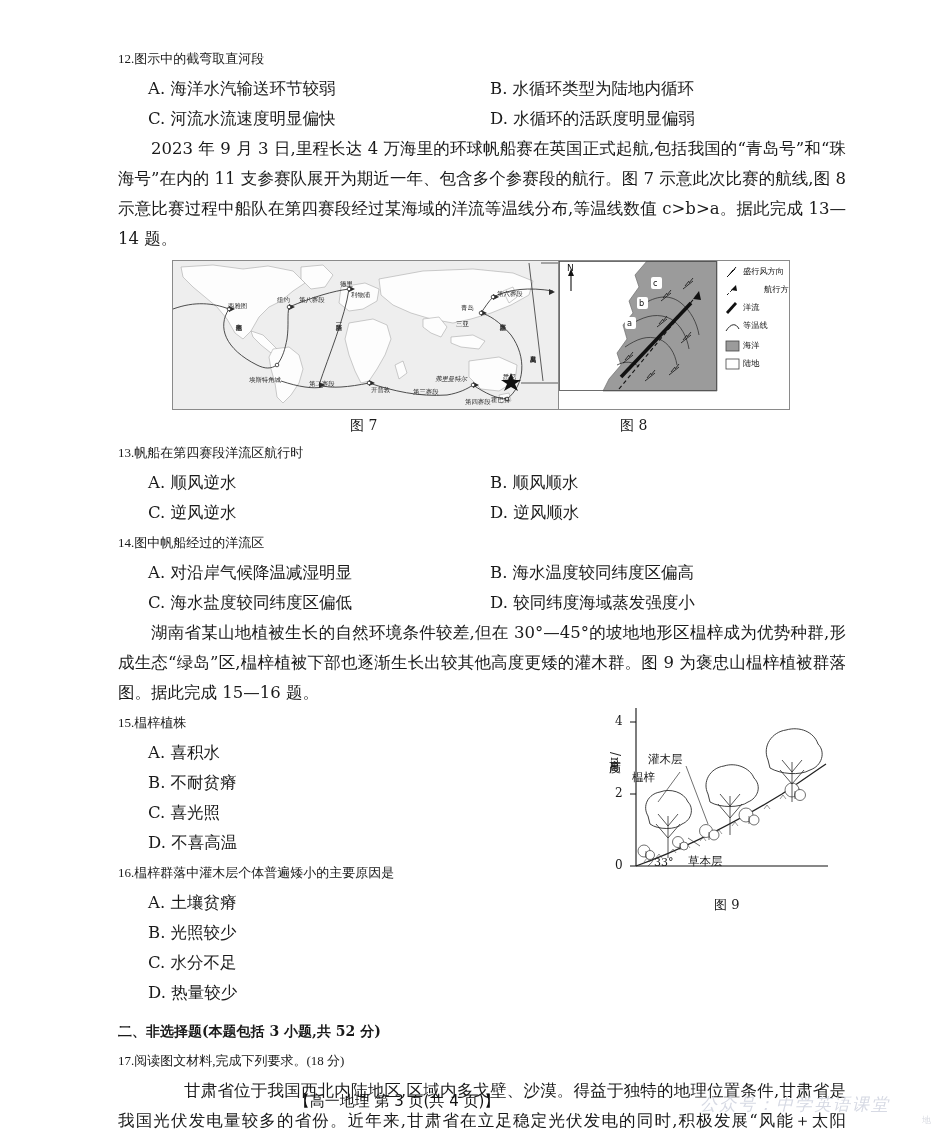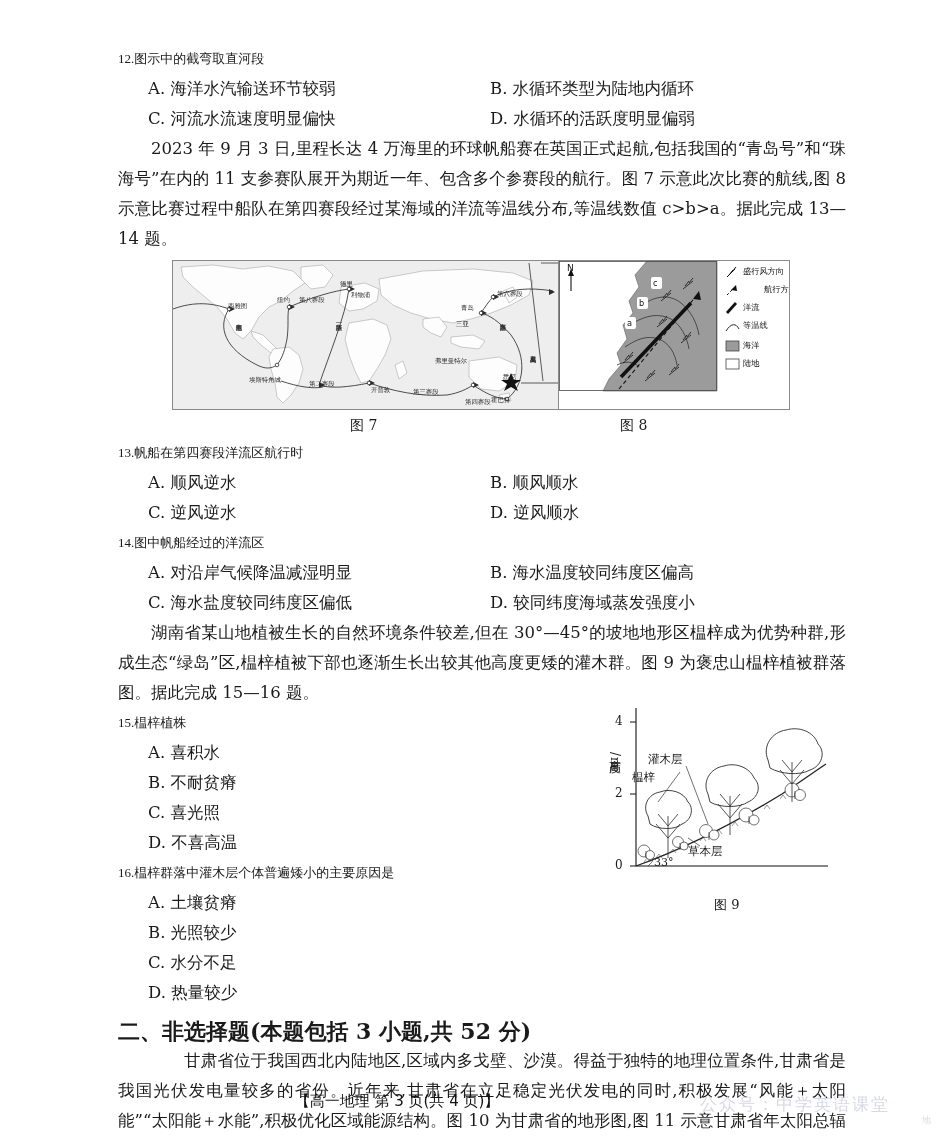--- a/index.html
+++ b/index.html
@@ -63,21 +63,21 @@
   .para {
     font-size: 16.5px;
     line-height: 30px;
     text-align: justify;
     text-justify: inter-ideograph;
     text-indent: 2em;
   }
   .para.deep { text-indent: 4em; }
 
   .section-head {
-    font-size: 22px;
+    font-size: 14px;
     line-height: 30px;
     font-weight: bold;
     margin-top: 8px;
   }
 
   
   .figrow {
     position: relative;
     height: 152px;
     margin-top: 6px;
@@ -169,20 +169,21 @@
     color: #111;
   }
   .watermark {
     position: absolute;
     left: 700px;
     top: 1093px;
     font-size: 17px;
     font-family: "DejaVu Serif", "Liberation Serif", serif;
     color: #d7dae4;
     letter-spacing: 2px;
+    font-style: italic;
     white-space: nowrap;
   }
   .corner-mark {
     position: absolute;
     left: 922px;
     top: 1114px;
     font-size: 9px;
     color: #d9dbe2;
   }
 </style>
@@ -287,21 +288,21 @@
 
         
         <span class="maplabel" style="left:55px;  top:42px;">西雅图</span>
         <span class="maplabel" style="left:104px; top:36px;">纽约</span>
         <span class="maplabel" style="left:167px; top:20px;">德里</span>
         <span class="maplabel" style="left:178px; top:31px;">利物浦</span>
         <span class="maplabel" style="left:76px;  top:116px;">埃斯特角城</span>
         <span class="maplabel" style="left:198px; top:126px;">开普敦</span>
         <span class="maplabel" style="left:288px; top:44px;">青岛</span>
         <span class="maplabel" style="left:283px; top:60px;">三亚</span>
-        <span class="maplabel" style="left:262px; top:97px;">弗里曼特尔</span>
+        <span class="maplabel" style="left:262px; top:115px;font-style:italic;">弗里曼特尔</span>
         <span class="maplabel" style="left:330px; top:113px;">悉尼</span>
         <span class="maplabel" style="left:318px; top:136px;">霍巴特</span>
         <span class="maplabel vert" style="left:356px; top:90px;">夏威夷岛</span>
 
         <span class="maplabel" style="left:126px; top:36px;">第八赛段</span>
         <span class="maplabel vert" style="left:62px;  top:58px;">第七赛段</span>
         <span class="maplabel vert" style="left:162px; top:58px;">第一赛段</span>
         <span class="maplabel" style="left:136px; top:120px;">第二赛段</span>
         <span class="maplabel" style="left:240px; top:128px;">第三赛段</span>
         <span class="maplabel" style="left:292px; top:138px;">第四赛段</span>
@@ -513,21 +514,21 @@
           <path d="M52,168 A16,16 0 0 0 58,160" fill="none" stroke="#333" stroke-width="0.7"></path>
         </svg>
 
         <span class="fig9-ylabel">高度/m</span>
         <span style="position:absolute; left:19px; top:160px; font-size:12px;">0</span>
         <span style="position:absolute; left:19px; top:88px;  font-size:12px;">2</span>
         <span style="position:absolute; left:19px; top:16px;  font-size:12px;">4</span>
         <span style="position:absolute; left:58px; top:158px; font-size:11px;">33°</span>
         <span style="position:absolute; left:52px; top:54px;  font-size:11.5px;">灌木层</span>
         <span style="position:absolute; left:36px; top:72px;  font-size:11.5px;">榅梓</span>
-        <span style="position:absolute; left:92px; top:146px; font-size:11.5px;">草本层</span>
+        <span style="position:absolute; left:92px; top:156px; font-size:11.5px;">草本层</span>
       </div>
       <div class="fig9-cap">图 9</div>
 
       <div class="qline">
         <span class="qnum">15.</span><span>榅梓植株</span>
       </div>
       <div class="opt-stack">A. 喜积水</div>
       <div class="opt-stack">B. 不耐贫瘠</div>
       <div class="opt-stack">C. 喜光照</div>
       <div class="opt-stack">D. 不喜高温</div>
@@ -535,20 +536,23 @@
 
     <div class="qline">
       <span class="qnum">16.</span><span>榅梓群落中灌木层个体普遍矮小的主要原因是</span>
     </div>
     <div class="opt-stack">A. 土壤贫瘠</div>
     <div class="opt-stack">B. 光照较少</div>
     <div class="opt-stack">C. 水分不足</div>
     <div class="opt-stack">D. 热量较少</div>
 
     <div class="section-head">二、非选择题(本题包括 3 小题,共 52 分)</div>
+    <div class="qline">
+      <span class="qnum">17.</span><span>阅读图文材料,完成下列要求。(18 分)</span>
+    </div>
     <div class="para deep">甘肃省位于我国西北内陆地区,区域内多戈壁、沙漠。得益于独特的地理位置条件,甘肃省是我国光伏发电量较多的省份。近年来,甘肃省在立足稳定光伏发电的同时,积极发展“风能＋太阳能”“太阳能＋水能”,积极优化区域能源结构。图 10 为甘肃省的地形图,图 11 示意甘肃省年太阳总辐射量空间分布。</div>
 
   </div>
 
   <div class="footer">【高一地理  第 3 页(共 4 页)】</div>
   <div class="watermark">公众号：中学英语课堂</div>
   <div class="corner-mark">地</div>
 </div>
 
 </body></html>

